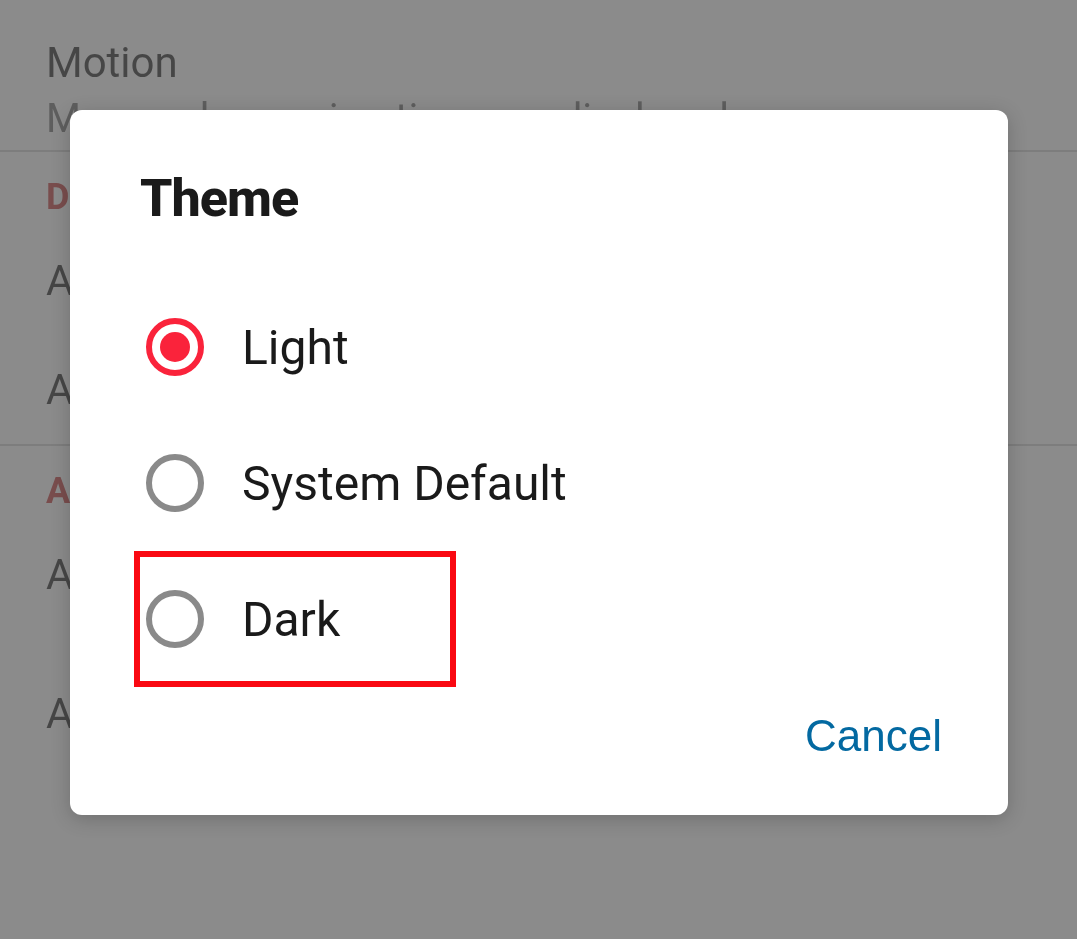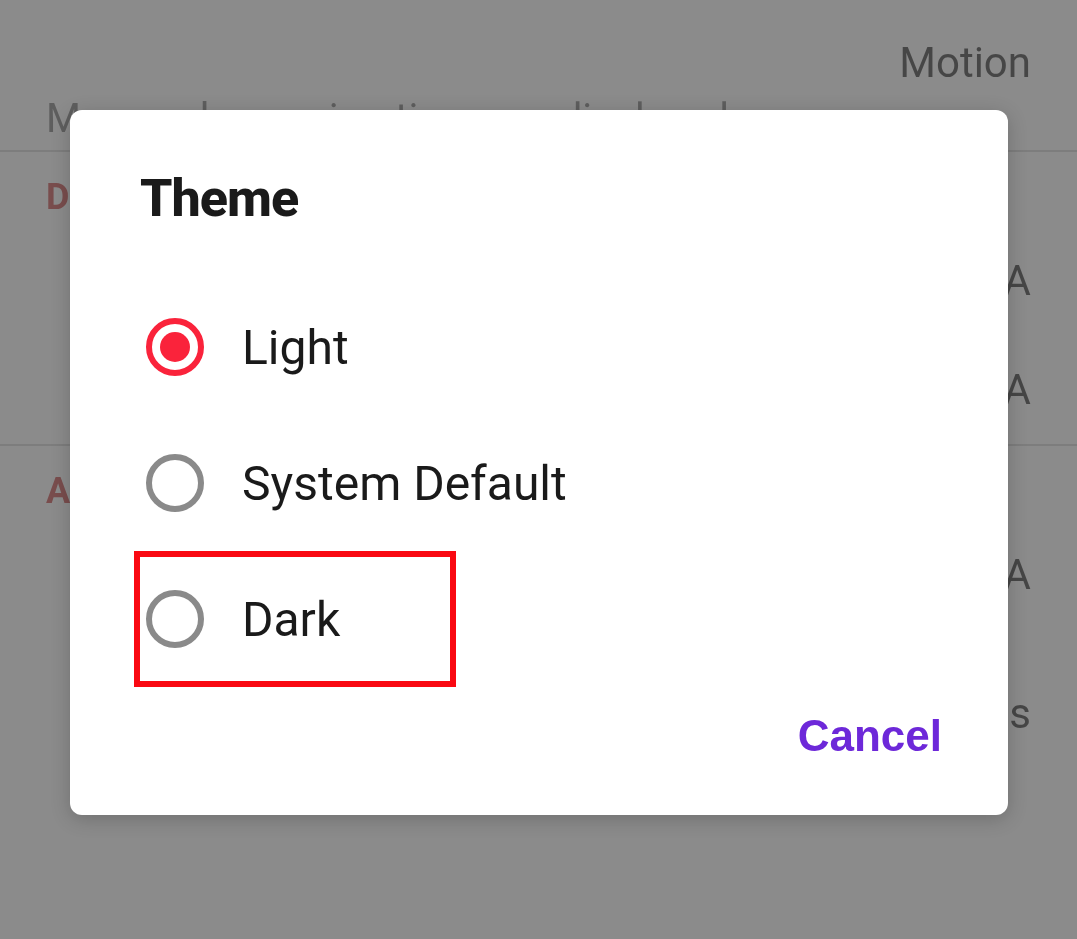--- a/index.html
+++ b/index.html
@@ -25,21 +25,20 @@
       width: 100%;
     }
     .setting-row {
       padding: 30px 46px;
       background: #ffffff;
     }
     .setting-title {
       font-size: 42px;
       font-weight: 400;
       color: #1a1a1a;
-      text-align: right;
     }
     .setting-subtitle {
       font-size: 40px;
       font-weight: 400;
       color: #6a6a6a;
       margin-top: 8px;
     }
     .divider {
       height: 2px;
       background: #d0d0d0;
@@ -127,22 +126,22 @@
       top: 0;
       bottom: 0;
     }
     .dialog-footer {
       position: absolute;
       bottom: 44px;
       right: 62px;
     }
     .cancel-button {
       font-size: 44px;
-      font-weight: 700;
-      color: #6d28d9;
+      font-weight: 400;
+      color: #0369a1;
       background: none;
       border: none;
       cursor: pointer;
       padding: 10px 4px;
       text-align: right;
     }
     .motion-row { padding-top: 38px; padding-bottom: 8px; }
   </style>
 </head>
 <body>

